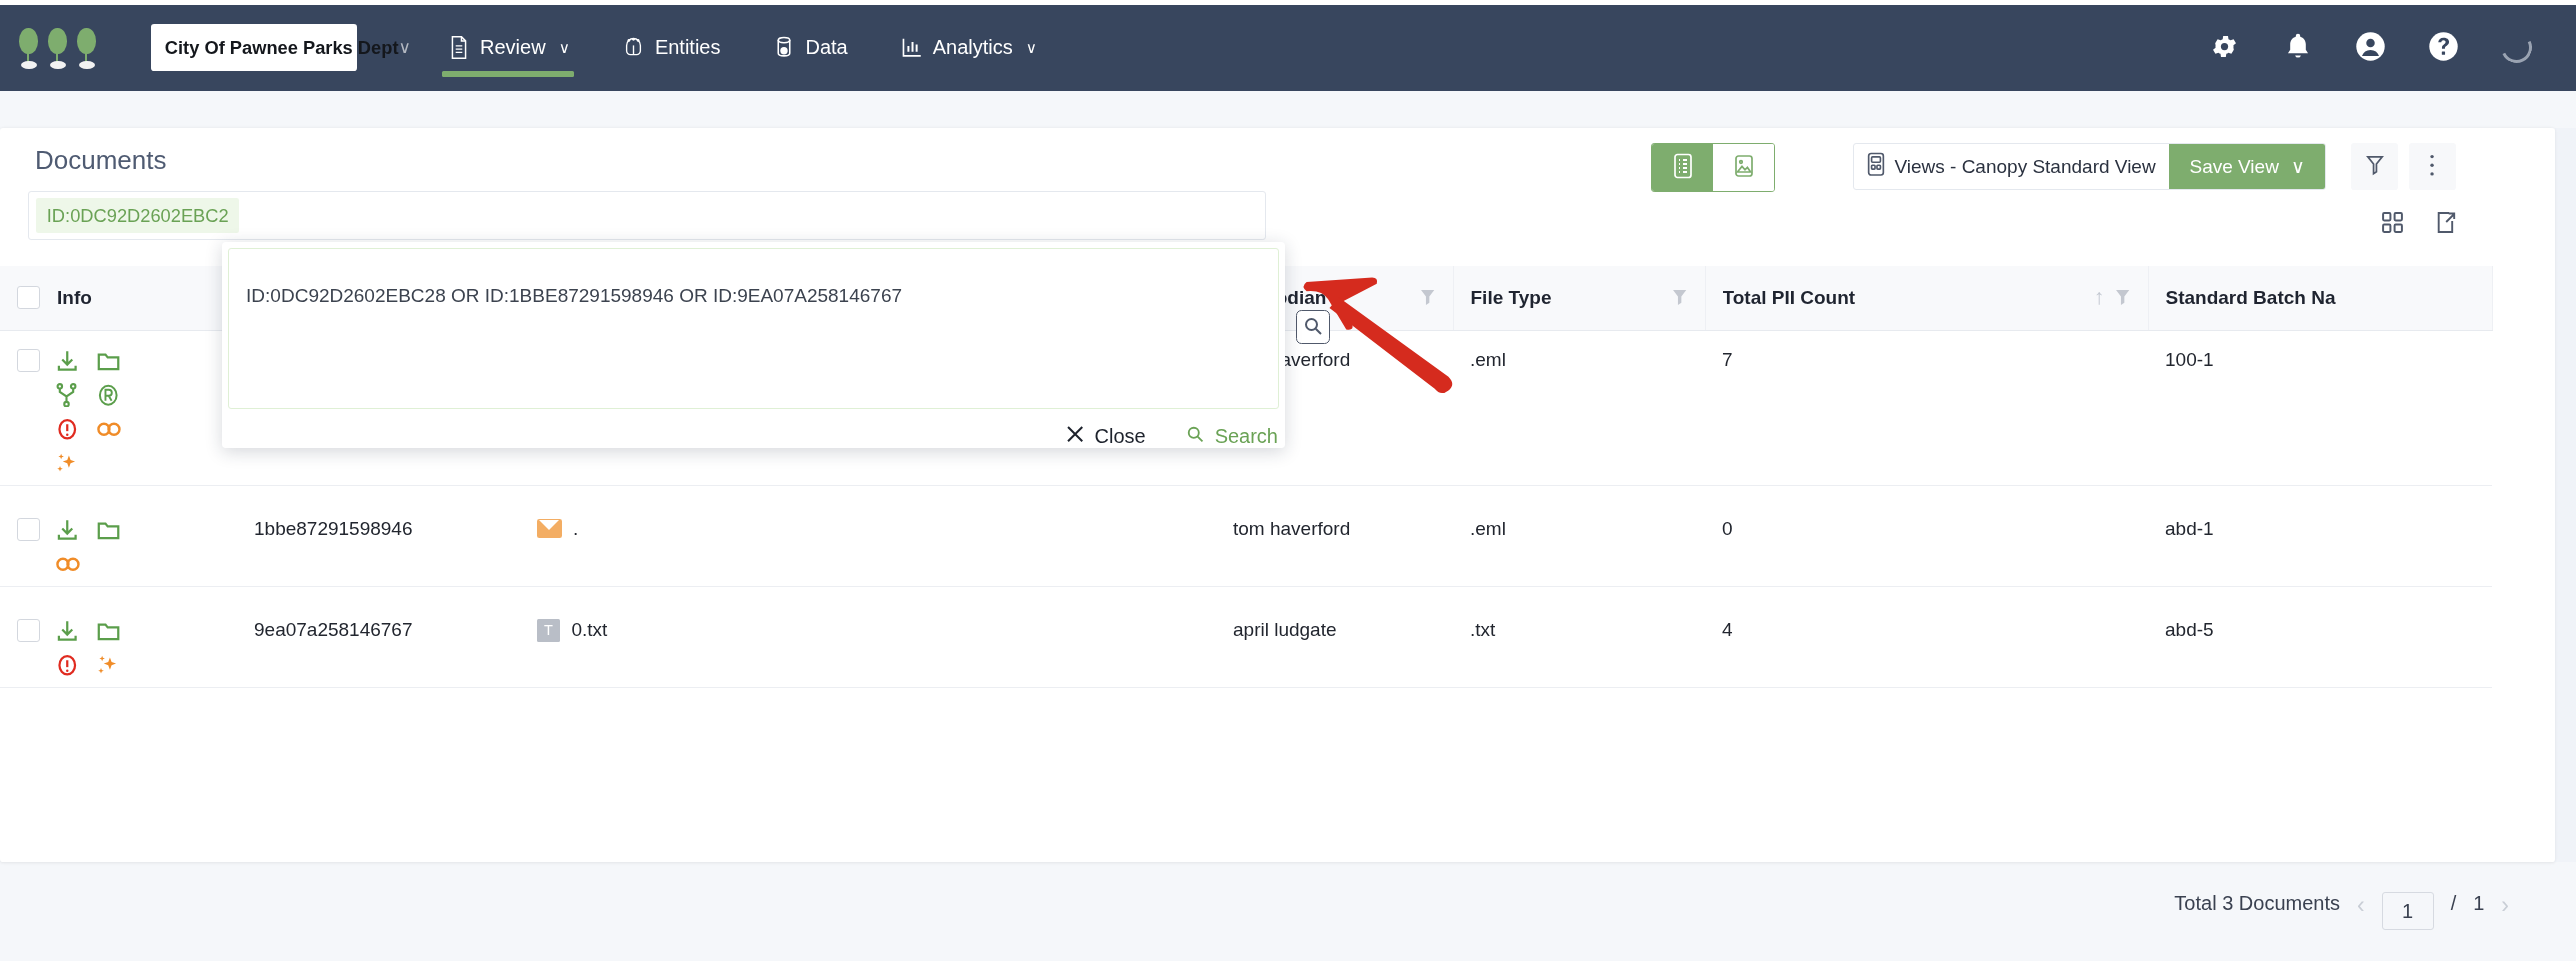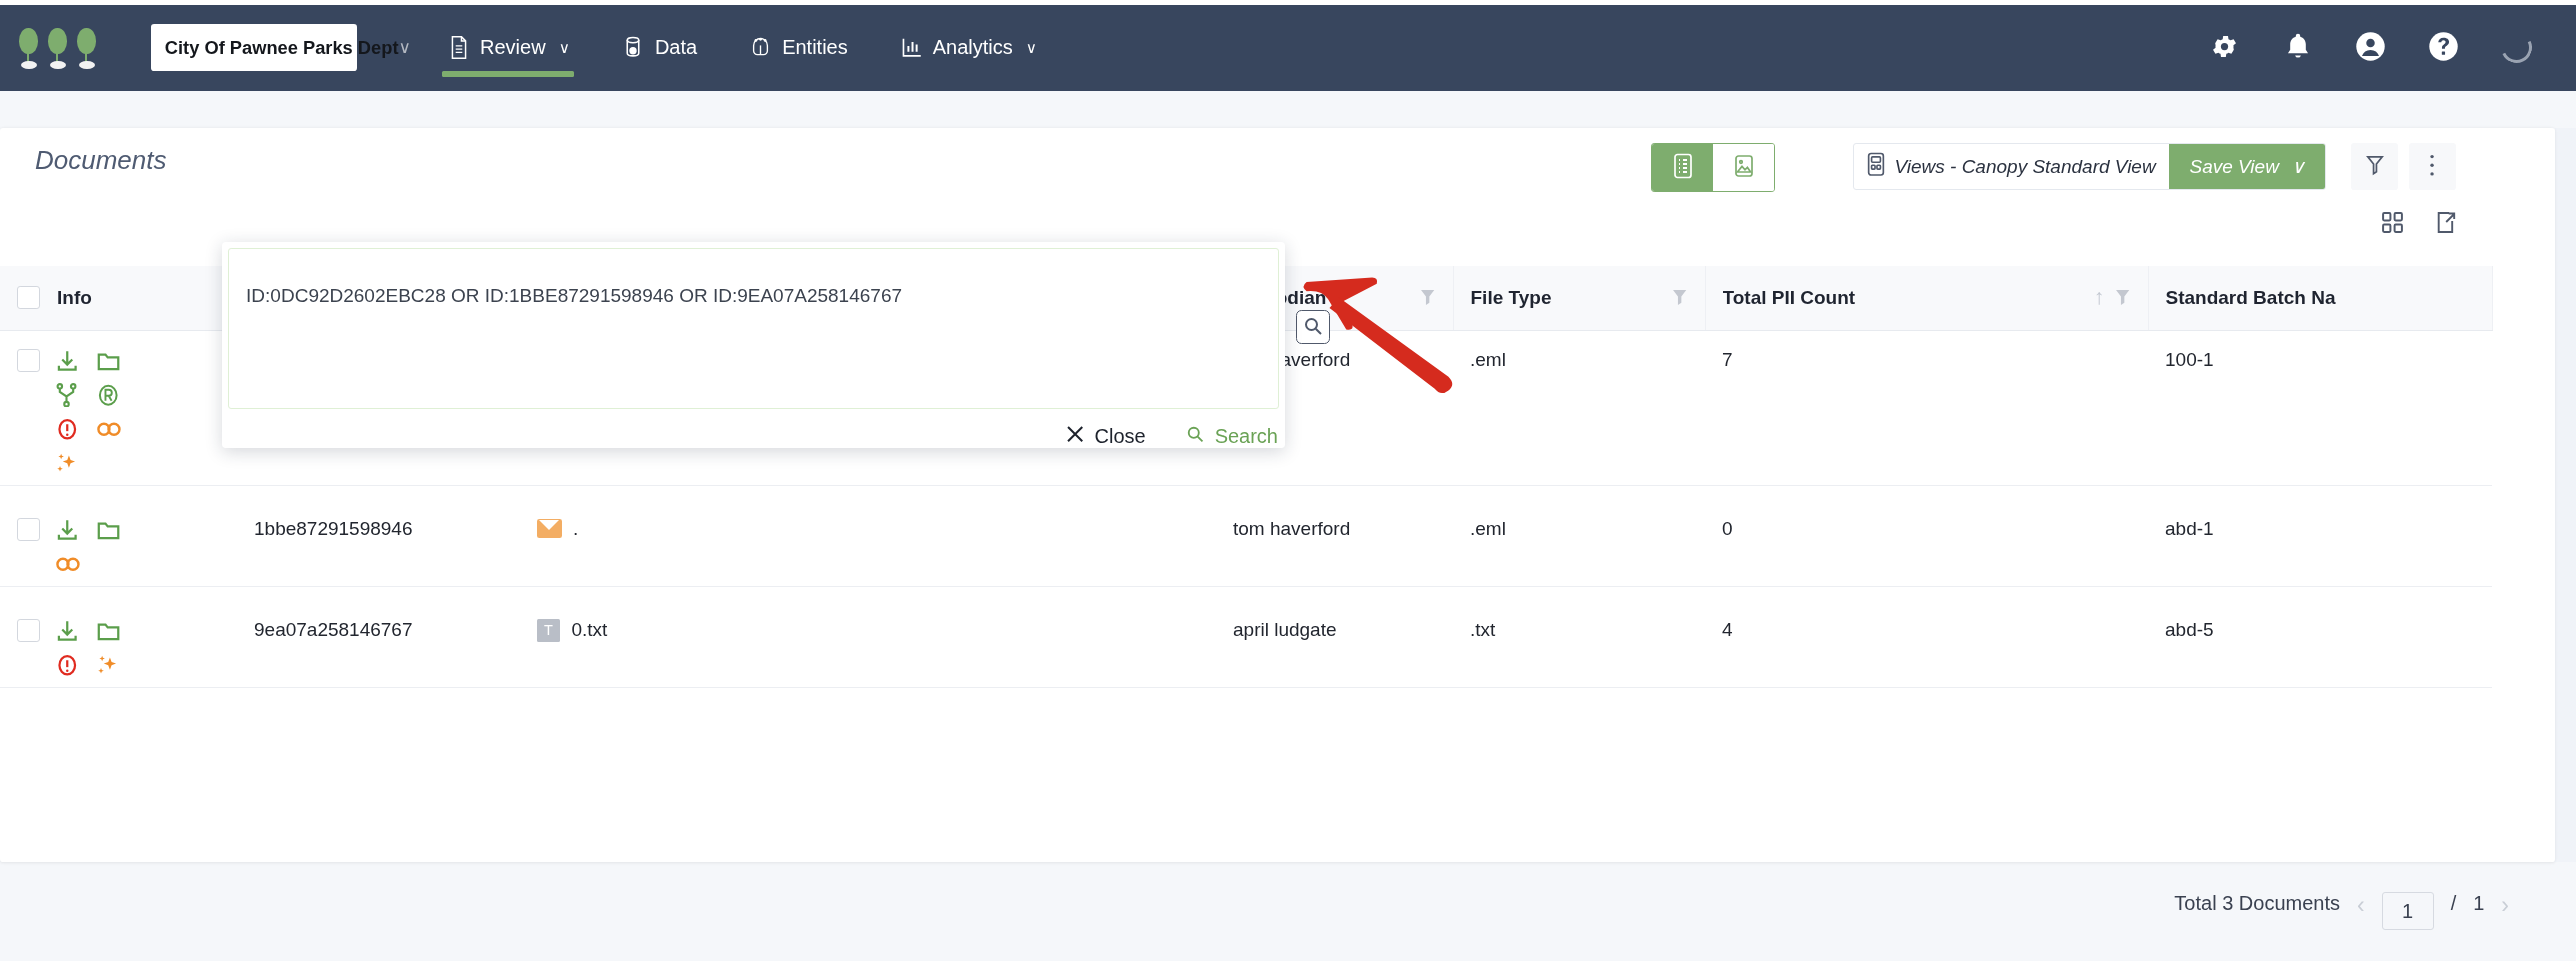--- a/index.html
+++ b/index.html
@@ -61,21 +61,21 @@
   }
 
   
   .content { position: absolute; top: 91px; left: 0; width: 2576px; height: 871px; background: #f5f7fa; }
   .panel {
     position: absolute; top: 37px; left: 0; width: 2555px; height: 734px;
     background: #ffffff; border-radius: 3.1px;
     box-shadow: 0 0.8px 3.1px rgba(0,0,0,0.08);
   }
 
-  .panel-head { position: relative; height: 138px; font-style: italic; }
+  .panel-head { position: relative; height: 138px; }
   .page-title {
     position: absolute; left: 35px; top: 17px;
     font-size: 26px; color: #4f5b72; font-weight: normal;
   }
   .searchbar-wrap {
     position: absolute; left: 27.5px; top: 63px; width: 1238px; height: 49px;
     border: 0.8px solid #e4e8ee; border-radius: 3.1px; background: #fff;
     display: flex; align-items: center; padding: 0 7.6px;
     overflow: hidden;
   }
@@ -233,48 +233,48 @@
       <div class="navitem active">
         <span class="nicon">
           <svg width="20" height="23" viewBox="0 0 24 28" fill="none" stroke="#fff" stroke-width="1.8">
             <path d="M4 1 h11 l5 5 v21 h-16 z"></path>
               <path d="M15 1 v5 h5"></path>
             <path d="M8 12 h8M8 16 h8M8 20 h8" stroke-width="1.6"></path>
           </svg>
         </span>
         <span>Review</span>
         <span class="ncaret">∨</span>
-      </div>
-
-      <div class="navitem">
-        <span class="nicon">
-          <svg width="20" height="23" viewBox="0 0 24 28" fill="none" stroke="#fff" stroke-width="1.9">
-            <ellipse cx="12" cy="5" rx="7" ry="3.2"></ellipse>
-            <path d="M5 5 v16 a7 3.2 0 0 0 14 0 v-16"></path>
-            <circle cx="12" cy="18" r="4.5" fill="#fff" stroke="none"></circle>
-          </svg>
-        </span>
-        <span>Data</span>
       </div>
 
       <div class="navitem">
         <span class="nicon">
           <svg width="23" height="21.4" viewBox="0 0 30 28" fill="none" stroke="#fff" stroke-width="1.8">
             <circle cx="9" cy="4.5" r="1.8" fill="#fff" stroke="none"></circle>
             <circle cx="15" cy="3" r="1.8" fill="#fff" stroke="none"></circle>
             <circle cx="21" cy="4.5" r="1.8" fill="#fff" stroke="none"></circle>
             <path d="M6 11 a9 9 0 0 1 18 0 v7 a5 5 0 0 1 -5 5 h-8 a5 5 0 0 1 -5 -5 z"></path>
             <path d="M15 11 v12"></path>
           </svg>
         </span>
         <span>Entities</span>
       </div>
 
       <div class="navitem">
         <span class="nicon">
+          <svg width="20" height="23" viewBox="0 0 24 28" fill="none" stroke="#fff" stroke-width="1.9">
+            <ellipse cx="12" cy="5" rx="7" ry="3.2"></ellipse>
+            <path d="M5 5 v16 a7 3.2 0 0 0 14 0 v-16"></path>
+            <circle cx="12" cy="18" r="4.5" fill="#fff" stroke="none"></circle>
+          </svg>
+        </span>
+        <span>Data</span>
+      </div>
+
+      <div class="navitem">
+        <span class="nicon">
           <svg width="21.4" height="21.4" viewBox="0 0 26 26" fill="none" stroke="#fff" stroke-width="2">
             <path d="M3 2 v21 h21"></path>
             <path d="M9 18 v-7M14 18 v-12M19 18 v-9" stroke-width="2.4"></path>
           </svg>
         </span>
         <span>Analytics</span>
         <span class="ncaret">∨</span>
       </div>
     </div>
 
@@ -320,20 +320,23 @@
   </div>
 
   <div class="content">
     <div class="side-strip"></div>
 
     <div class="panel">
 
       <div class="panel-head">
         <div class="page-title">Documents</div>
 
+        <div class="searchbar-wrap">
+          <span class="search-chip">ID:0DC92D2602EBC2</span>
+        </div>
 
         <div class="view-toggle">
           <div class="vt-btn on">
             <span>
               <svg width="20" height="26" viewBox="0 0 20 26" fill="none" stroke="#ffffff" stroke-width="1.7">
                 <rect x="2" y="1.5" width="16" height="23" rx="2.5"></rect>
                 <path d="M6 7h1M10 7h4M6 11h1M10 11h4M6 15h1M10 15h4M6 19h1M10 19h4" stroke-width="1.8"></path>
               </svg>
             </span>
           </div>

